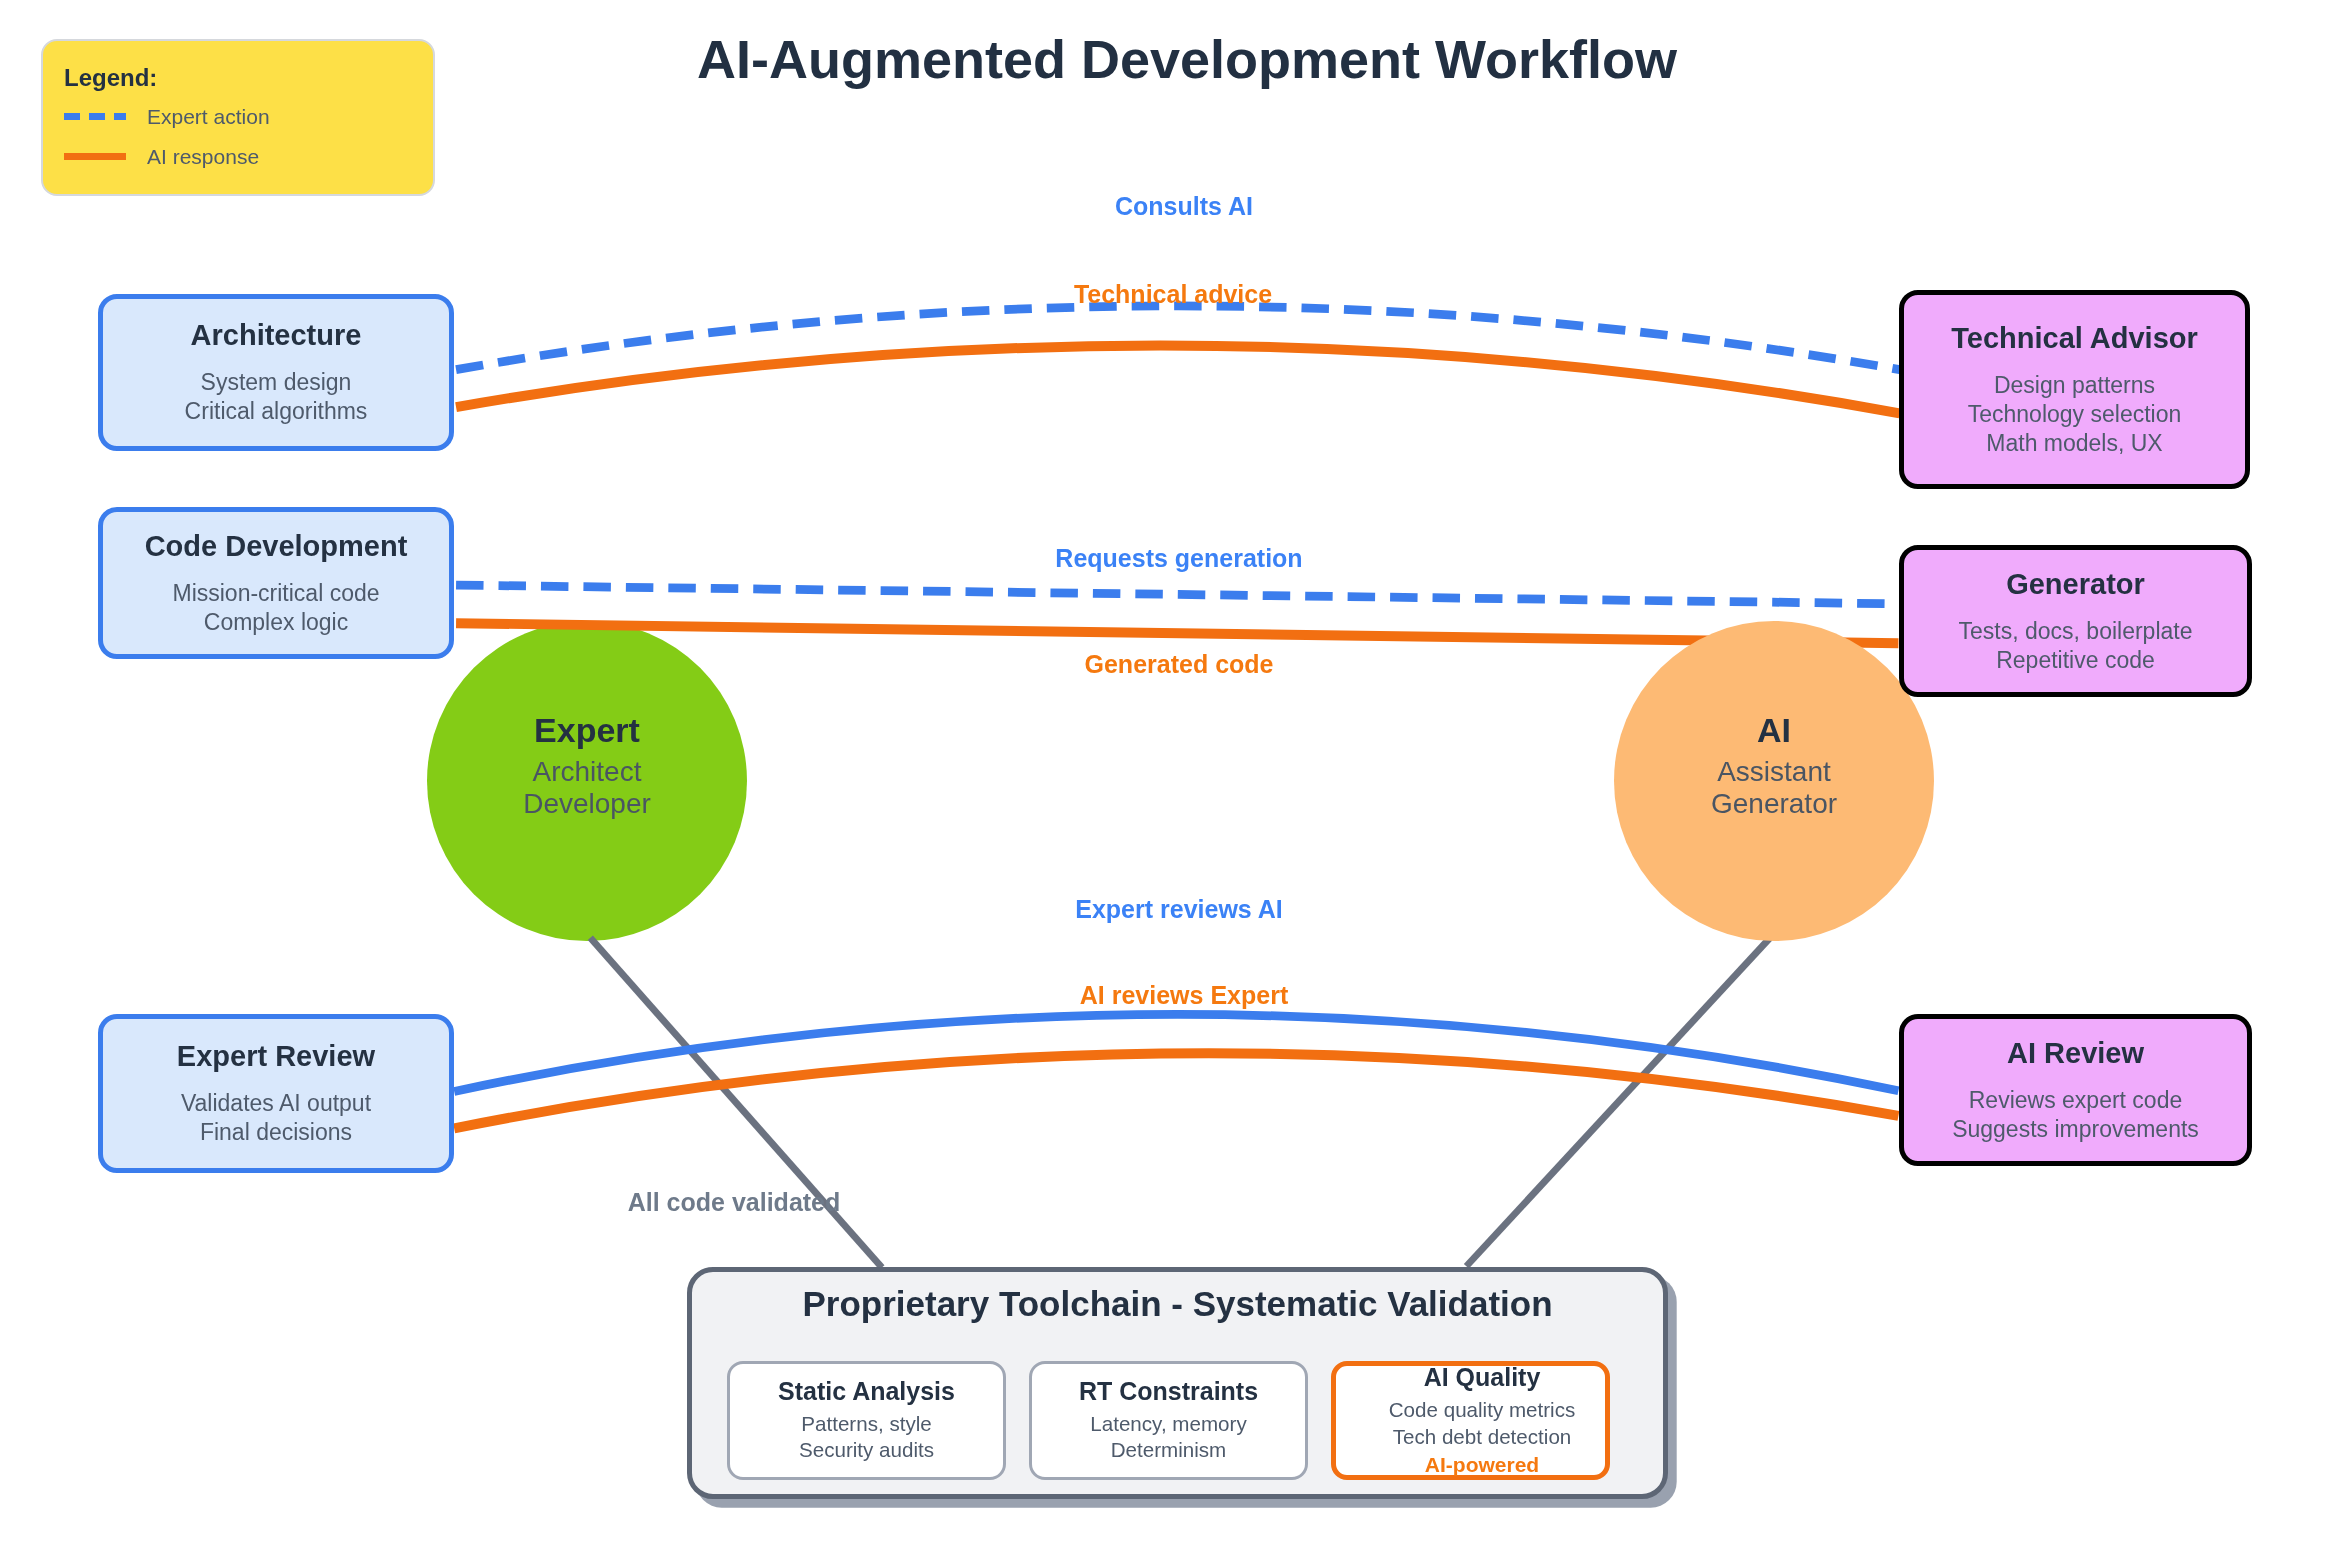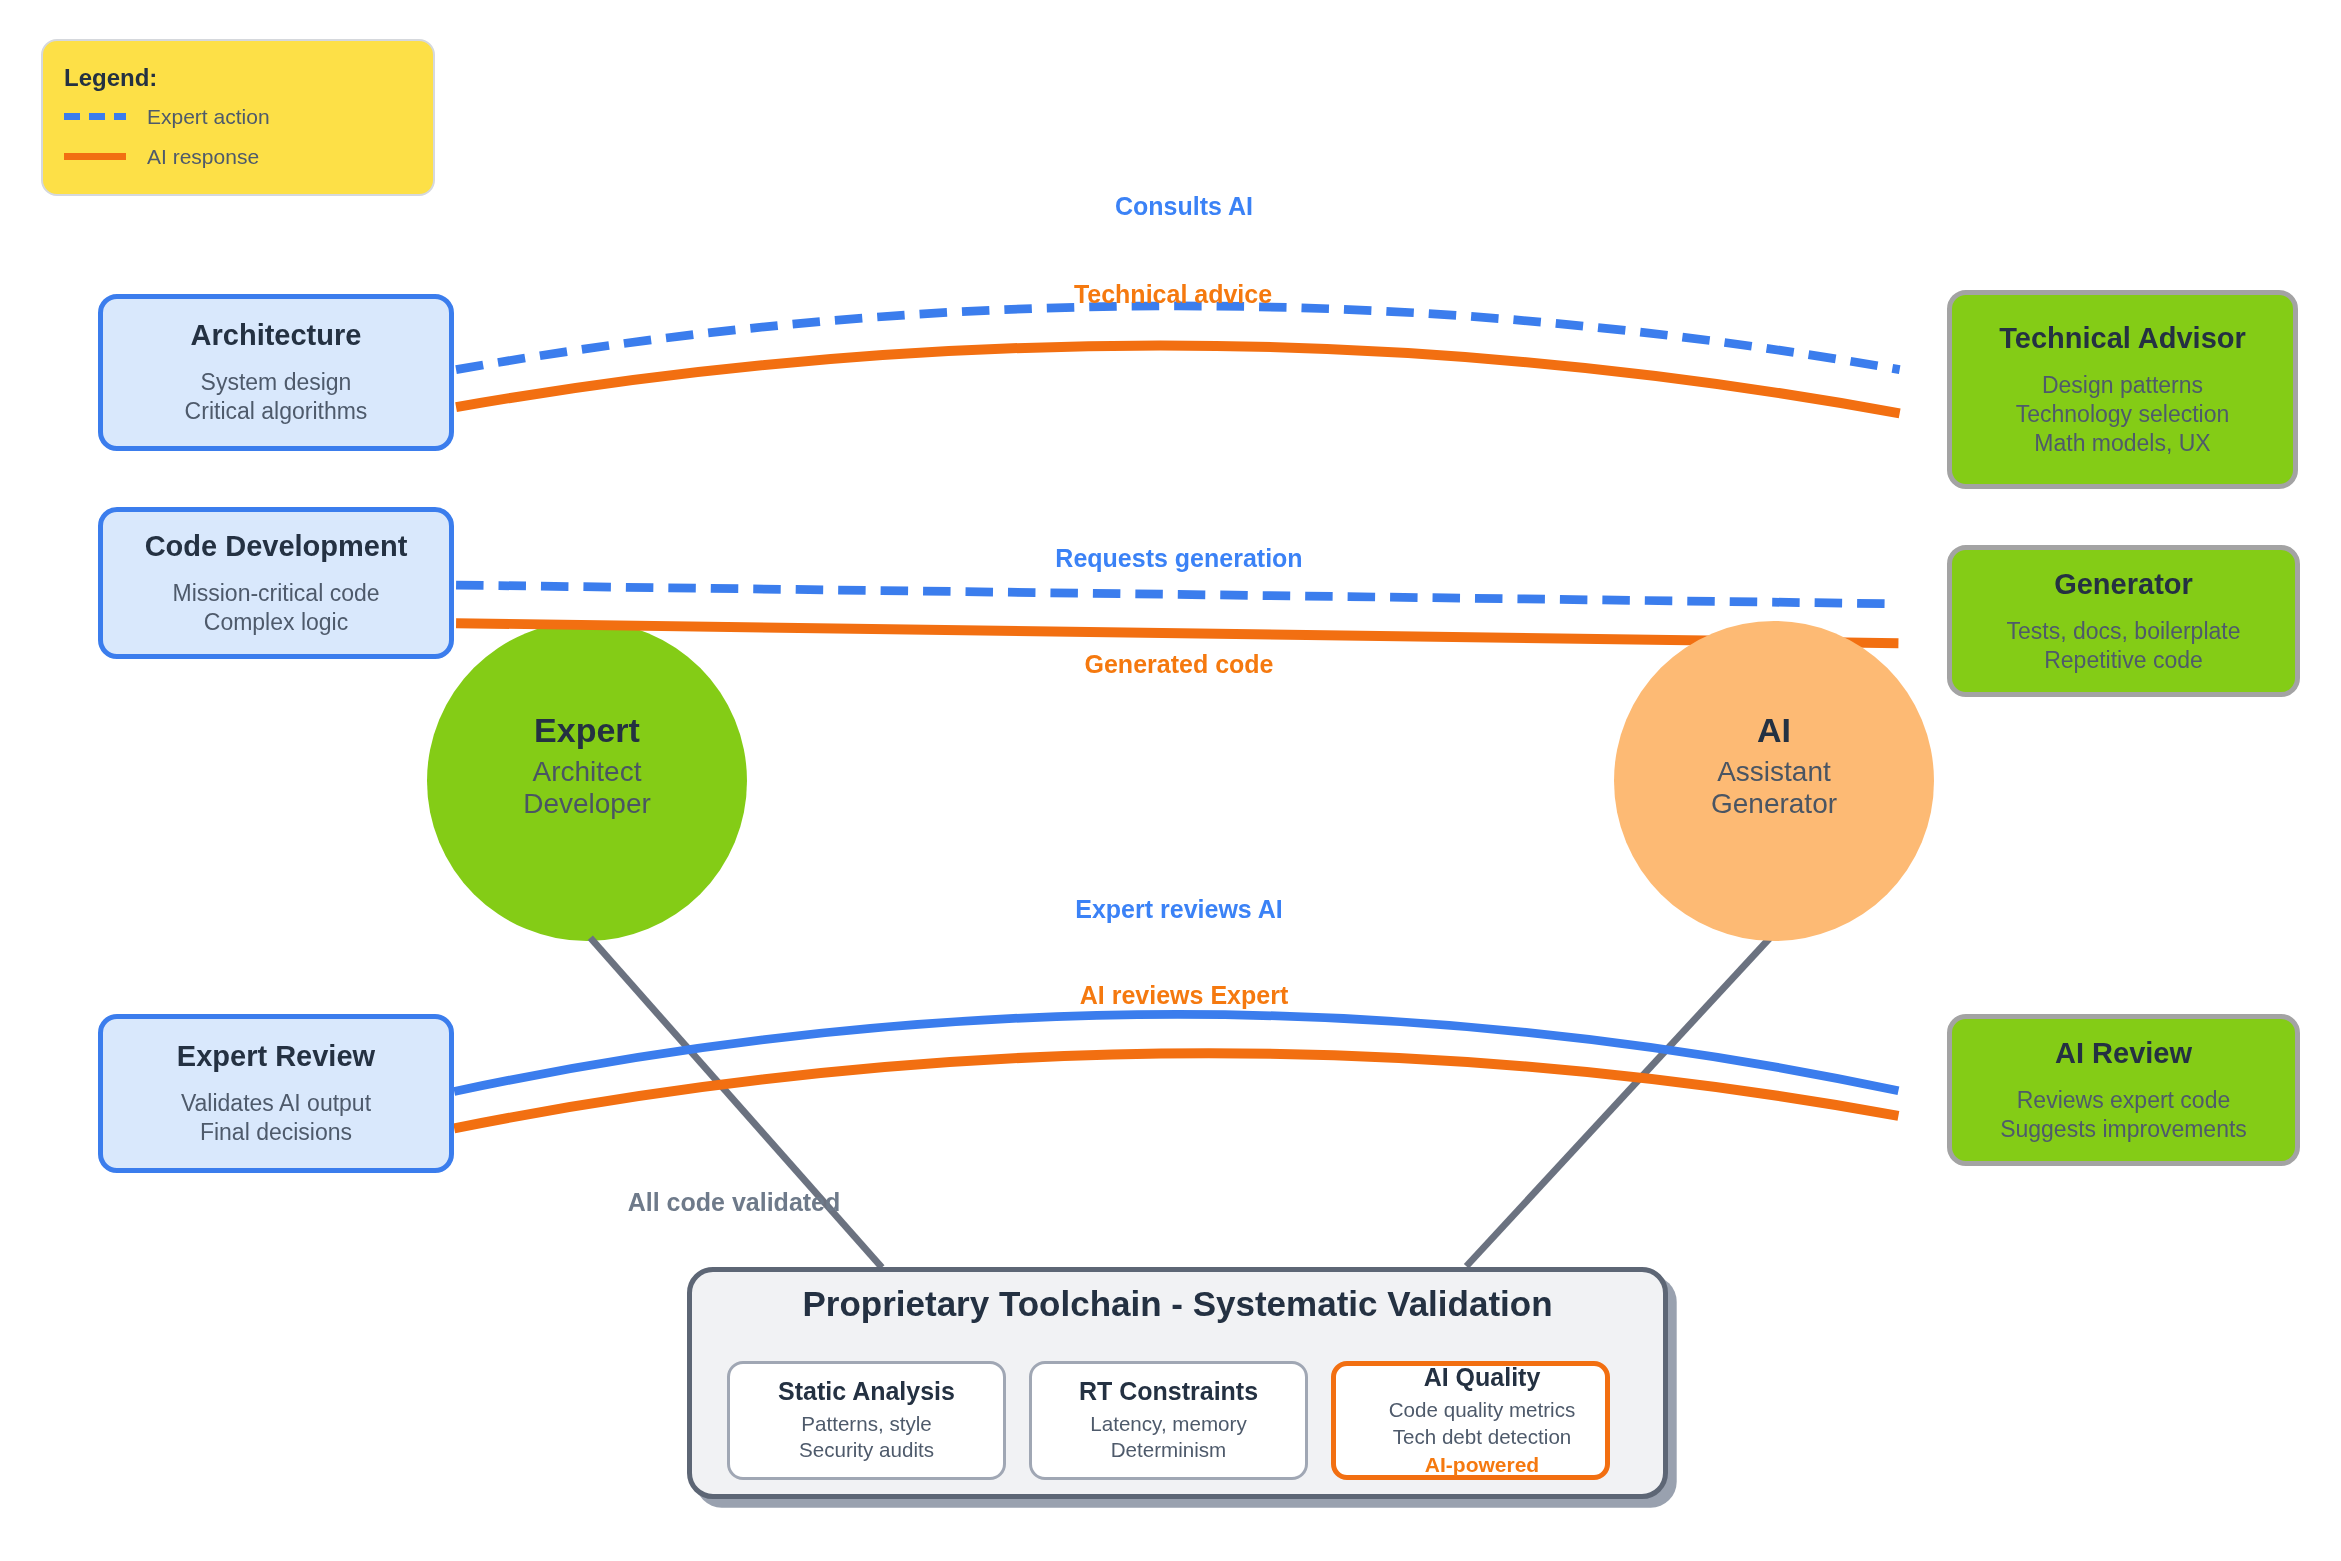--- a/index.html
+++ b/index.html
@@ -30,21 +30,21 @@
     padding-bottom:31px;box-sizing:border-box;text-align:center;}
   .circle-expert{left:427px;top:621px;background:#84cc16;z-index:1;}
   .circle-ai{left:1614px;top:621px;background:#fdba74;z-index:3;}
   .circle-title{font-size:34px;font-weight:bold;color:#243142;margin-bottom:6.2px;line-height:1.15;}
   .circle-line{font-size:28px;color:#4a5563;line-height:1.15;}
 
   
   .node{position:absolute;display:flex;flex-direction:column;align-items:center;justify-content:center;
     border-radius:19px;box-sizing:border-box;z-index:4;text-align:center;}
   .node-blue{background:#d9e8fc;border:5px solid #3b7ded;}
-  .node-orange{background:#84cc16;border:5px solid #a3a3a3;margin-left:48px;}
+  .node-orange{background:#f0abfc;border:5px solid #000000;}
   .node-title{font-size:29px;font-weight:bold;color:#243142;margin-bottom:15px;line-height:1.2;}
   .node-line{font-size:23px;color:#4e5a6b;line-height:1.27;}
 
   .n-architecture{left:98px;top:294px;width:356px;height:157px;}
   .n-codedev{left:98px;top:507px;width:356px;height:152px;}
   .n-expreview{left:98px;top:1014px;width:356px;height:159px;}
   .n-techadvisor{left:1899px;top:290px;width:351px;height:199px;}
   .n-generator{left:1899px;top:545px;width:353px;height:152px;}
   .n-aireview{left:1899px;top:1014px;width:353px;height:152px;}
 
@@ -67,20 +67,21 @@
   .tool-card-highlighted{border:5.6px solid #f26f11;padding-left:23px;}
   .tool-card-title{font-size:25px;font-weight:bold;color:#243142;margin-bottom:5px;line-height:1.15;}
   .tool-card-line{font-size:20.6px;color:#4e5a6b;line-height:1.3;}
   .tool-card-ai{font-size:21px;font-weight:bold;color:#f5790f;line-height:1.3;}
 </style>
 </head>
 <body>
 
 <div class="stage">
 
+  <div class="main-title">AI-Augmented Development Workflow</div>
 
   <div class="legend">
     <div class="legend-heading">Legend:</div>
     <div class="legend-item">
       <div class="legend-swatch swatch-dashed"></div>
       <div class="legend-label">Expert action</div>
     </div>
     <div class="legend-item">
       <div class="legend-swatch swatch-solid"></div>
       <div class="legend-label">AI response</div>

